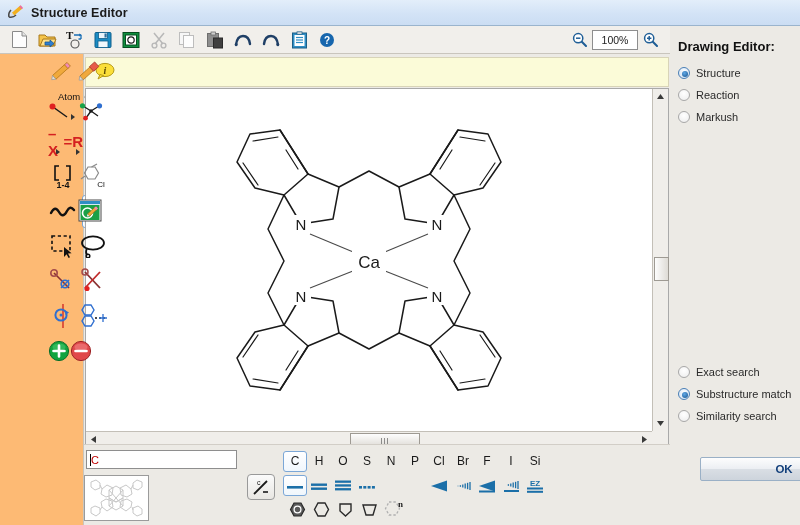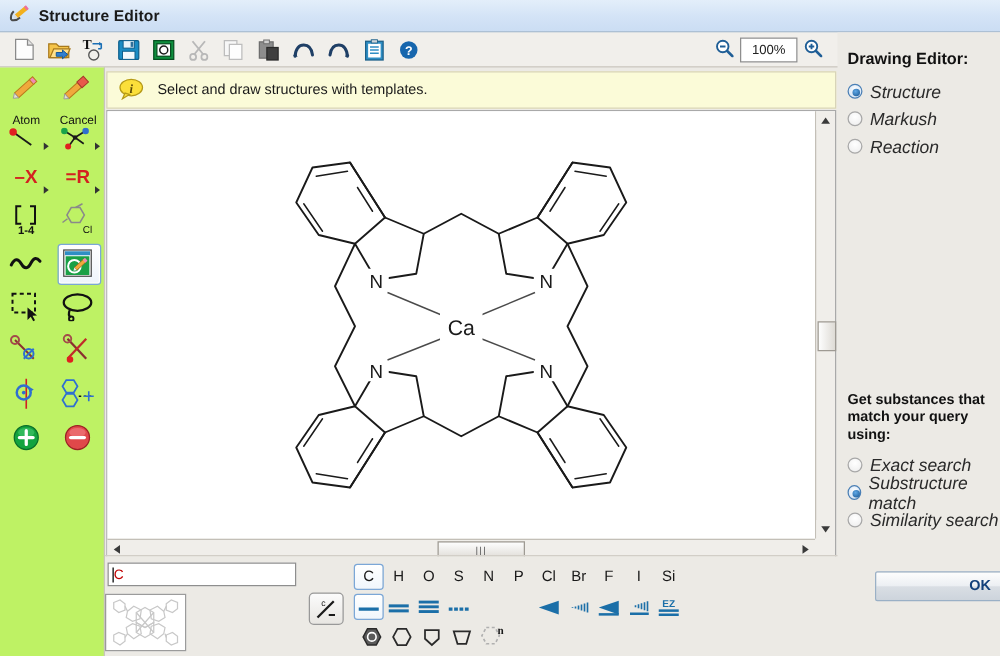--- a/index.html
+++ b/index.html
@@ -27,21 +27,21 @@
   }
   .tbtn{width:24px;height:24px;display:flex;align-items:center;justify-content:center;margin-right:2px;border:1px solid transparent;border-radius:2px;}
 
   .zoomwrap{position:absolute;right:6px;top:30px;display:flex;align-items:center;gap:5px;}
   .zoombox{width:44px;height:18px;border:1px solid #8e8e8e;background:#fff;font-size:10.5px;
     display:flex;align-items:center;justify-content:center;color:#222;}
 
   
   .rail{
     position:absolute;left:0;top:54px;width:84px;height:471px;
-    background:#bef264;border-right:1px solid #c9c5bd;box-sizing:border-box;
+    background:#fdba74;border-right:1px solid #c9c5bd;box-sizing:border-box;padding-left:48px;
   }
   .railrow{display:flex;height:35px;align-items:center;}
   .railcell{width:42px;height:35px;display:flex;align-items:center;justify-content:center;position:relative;box-sizing:border-box;}
   .railcell.sel{ }
   .railcell.sel .selbox{
     position:absolute;left:4px;top:1px;width:33px;height:31px;
     border:1px solid #7ba7d7;border-radius:3px;
     background:linear-gradient(to bottom,#ffffff,#eef4fb);
     box-shadow:0 0 0 1px #ffffff inset;
   }
@@ -72,21 +72,21 @@
   .hthumb{position:absolute;top:1px;height:13px;width:68px;left:264px;
     background:linear-gradient(to bottom,#fdfdfd,#dedbd5);border:1px solid #9e9a93;
     display:flex;align-items:center;justify-content:center;}
   .grip{font-size:8px;color:#5a5a5a;letter-spacing:1px;}
   .corner{position:absolute;right:0;bottom:0;width:16px;height:16px;background:#f0eeea;}
 
   
   .rpanel{position:absolute;left:670px;top:26px;width:130px;height:499px;background:#eceae5;box-sizing:border-box;padding:14px 0 0 8px;}
   .rhead{font-size:13px;font-weight:bold;color:#111;margin-bottom:8px;line-height:14px;}
   .ropt{display:flex;align-items:center;height:22px;}
-  .ropt .rlab{margin-left:6px;font-size:14px;color:#2a2a2a;font-style:italic;}
+  .ropt .rlab{margin-left:6px;font-size:11px;color:#2a2a2a;}
   .radio{width:12px;height:12px;border-radius:50%;box-sizing:border-box;
     border:1px solid #a8a8a8;background:radial-gradient(circle at 50% 35%,#ffffff,#ececec);}
   .radio.on{border:1px solid #4a7fb5;background:radial-gradient(circle at 50% 35%,#ffffff 0%,#e7f0fa 40%,#cfe0f2 100%);position:relative;}
   .radio.on:after{content:"";position:absolute;left:3px;top:3px;width:6px;height:6px;border-radius:50%;
     background:radial-gradient(circle at 40% 35%,#5fa8e6,#16538f);}
   .rhead2{position:absolute;left:8px;top:287px;width:122px;font-size:11.5px;font-weight:bold;color:#111;line-height:14px;}
   .rgroup2{position:absolute;left:8px;top:335px;width:124px;}
 
   
   .idfield{position:absolute;left:86px;top:450px;width:151px;height:19px;background:#fff;border:1px solid #8e8e8e;box-sizing:border-box;
@@ -460,21 +460,20 @@
   </div>
 
   <div class="infobar">
     <span>
       <svg width="21" height="18" viewBox="0 0 21 18">
         <ellipse cx="10" cy="8" rx="9" ry="6.6" fill="#fbdf3a" stroke="#b59a18" stroke-width="1"></ellipse>
         <path d="M5 12.5 L3 17 L8.6 13.6 Z" fill="#fbdf3a" stroke="#b59a18" stroke-width="1"></path>
         <text x="10" y="12" text-anchor="middle" font-family="Liberation Serif, serif" font-style="italic" font-size="10" font-weight="bold" fill="#5a4a06">i</text>
       </svg>
     </span>
-    <span class="itxt">Select and draw structures with templates.</span>
   </div>
 
   <div class="canvaswrap">
     <div class="canvas-inner">
       
       <svg width="566" height="342" viewBox="0 0 566 342">
         <g fill="none" stroke="#1a1a1a" stroke-width="1.5" stroke-linecap="round" stroke-linejoin="round">
 
           <path d="M215,135 L198,106 L222,85 L253,98 L247,130 Z"></path>
 
@@ -583,28 +582,27 @@
 
   <div class="rpanel">
     <div class="rhead">Drawing Editor:</div>
 
     <div class="ropt">
       <span class="radio on"></span>
       <span class="rlab">Structure</span>
     </div>
     <div class="ropt">
       <span class="radio"></span>
-      <span class="rlab">Markush</span>
+      <span class="rlab">Reaction</span>
     </div>
     <div class="ropt">
       <span class="radio"></span>
-      <span class="rlab">Reaction</span>
-    </div>
-
-    <div class="rhead2">Get substances that match your query using:</div>
+      <span class="rlab">Markush</span>
+    </div>
+
 
     <div class="rgroup2">
       <div class="ropt">
         <span class="radio"></span>
         <span class="rlab">Exact search</span>
       </div>
       <div class="ropt">
         <span class="radio on"></span>
         <span class="rlab">Substructure match</span>
       </div>

